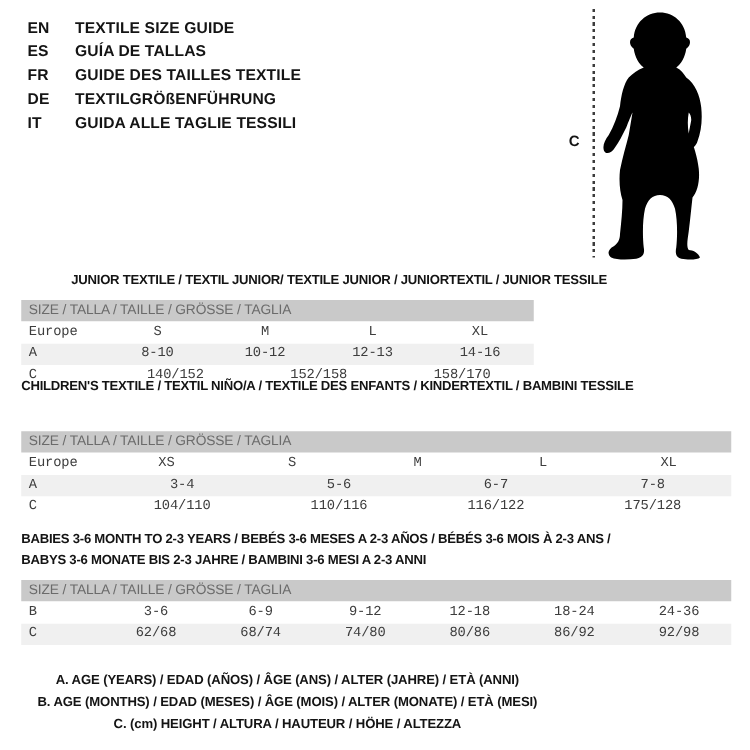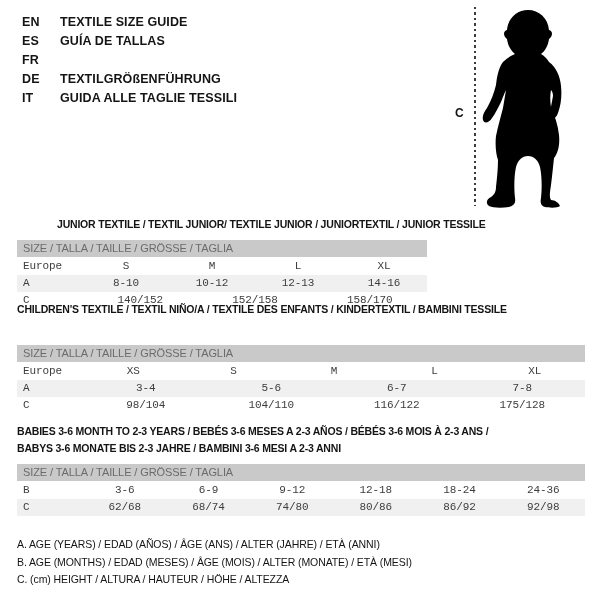--- a/index.html
+++ b/index.html
@@ -28,39 +28,40 @@
   #table-1{top:240px;width:410px;}
   #table-2{top:345px;width:568px;}
   #table-3{top:464px;width:568px;}
   .size-bar{height:17px;line-height:17px;background:#c9c9c9;color:#6b6b6b;
     padding-left:6px;box-sizing:border-box;margin-bottom:1px;}
   .trow{display:flex;height:17px;line-height:17px;font-family:Liberation Mono, monospace;}
   .trow.striped{background:#f0f0f0;}
   .tlabel{width:66px;flex:0 0 66px;padding-left:6px;box-sizing:border-box;}
   .tcell{flex:1;text-align:center;}
   
-  .footnotes{position:absolute;left:17px;top:536px;font-weight:normal;font-size:10.5px;
-    line-height:17.5px;letter-spacing:-0.1px;color:#141414;}
+  .footnotes{position:absolute;left:30px;top:536px;font-weight:bold;font-size:10.5px;
+    line-height:17.5px;letter-spacing:-0.1px;color:#141414;text-align:center;}
 </style>
 </head>
 <body>
 
 <div class="canvas">
 
   <div class="lang-block">
     <div class="lang-row">
       <span class="lang-code">EN</span>
       <span class="lang-text">TEXTILE SIZE GUIDE</span>
     </div>
     <div class="lang-row">
       <span class="lang-code">ES</span>
       <span class="lang-text">GUÍA DE TALLAS</span>
     </div>
     <div class="lang-row">
       <span class="lang-code">FR</span>
+      <span class="lang-text">GUIDE DES TAILLES TEXTILE</span>
     </div>
     <div class="lang-row">
       <span class="lang-code">DE</span>
       <span class="lang-text">TEXTILGRÖßENFÜHRUNG</span>
     </div>
     <div class="lang-row">
       <span class="lang-code">IT</span>
       <span class="lang-text">GUIDA ALLE TAGLIE TESSILI</span>
     </div>
   </div>
@@ -149,22 +150,22 @@
       </div>
       <div class="trow striped">
         <div class="tlabel">A</div>
         <div class="tcell">3-4</div>
         <div class="tcell">5-6</div>
         <div class="tcell">6-7</div>
         <div class="tcell">7-8</div>
       </div>
       <div class="trow">
         <div class="tlabel">C</div>
-        <div class="tcell">98/104</div>
         <div class="tcell">104/110</div>
+        <div class="tcell">110/116</div>
         <div class="tcell">116/122</div>
         <div class="tcell">175/128</div>
       </div>
     </div>
 
   <div class="title" id="title-3">BABIES 3-6 MONTH TO 2-3 YEARS / BEBÉS 3-6 MESES A 2-3 AÑOS / BÉBÉS 3-6 MOIS À 2-3 ANS /
 BABYS 3-6 MONATE BIS 2-3 JAHRE / BAMBINI 3-6 MESI A 2-3 ANNI</div>
   <div class="sg-table" id="table-3">
     <div class="size-bar">SIZE / TALLA / TAILLE / GRÖSSE / TAGLIA</div>
   <div class="trow">

